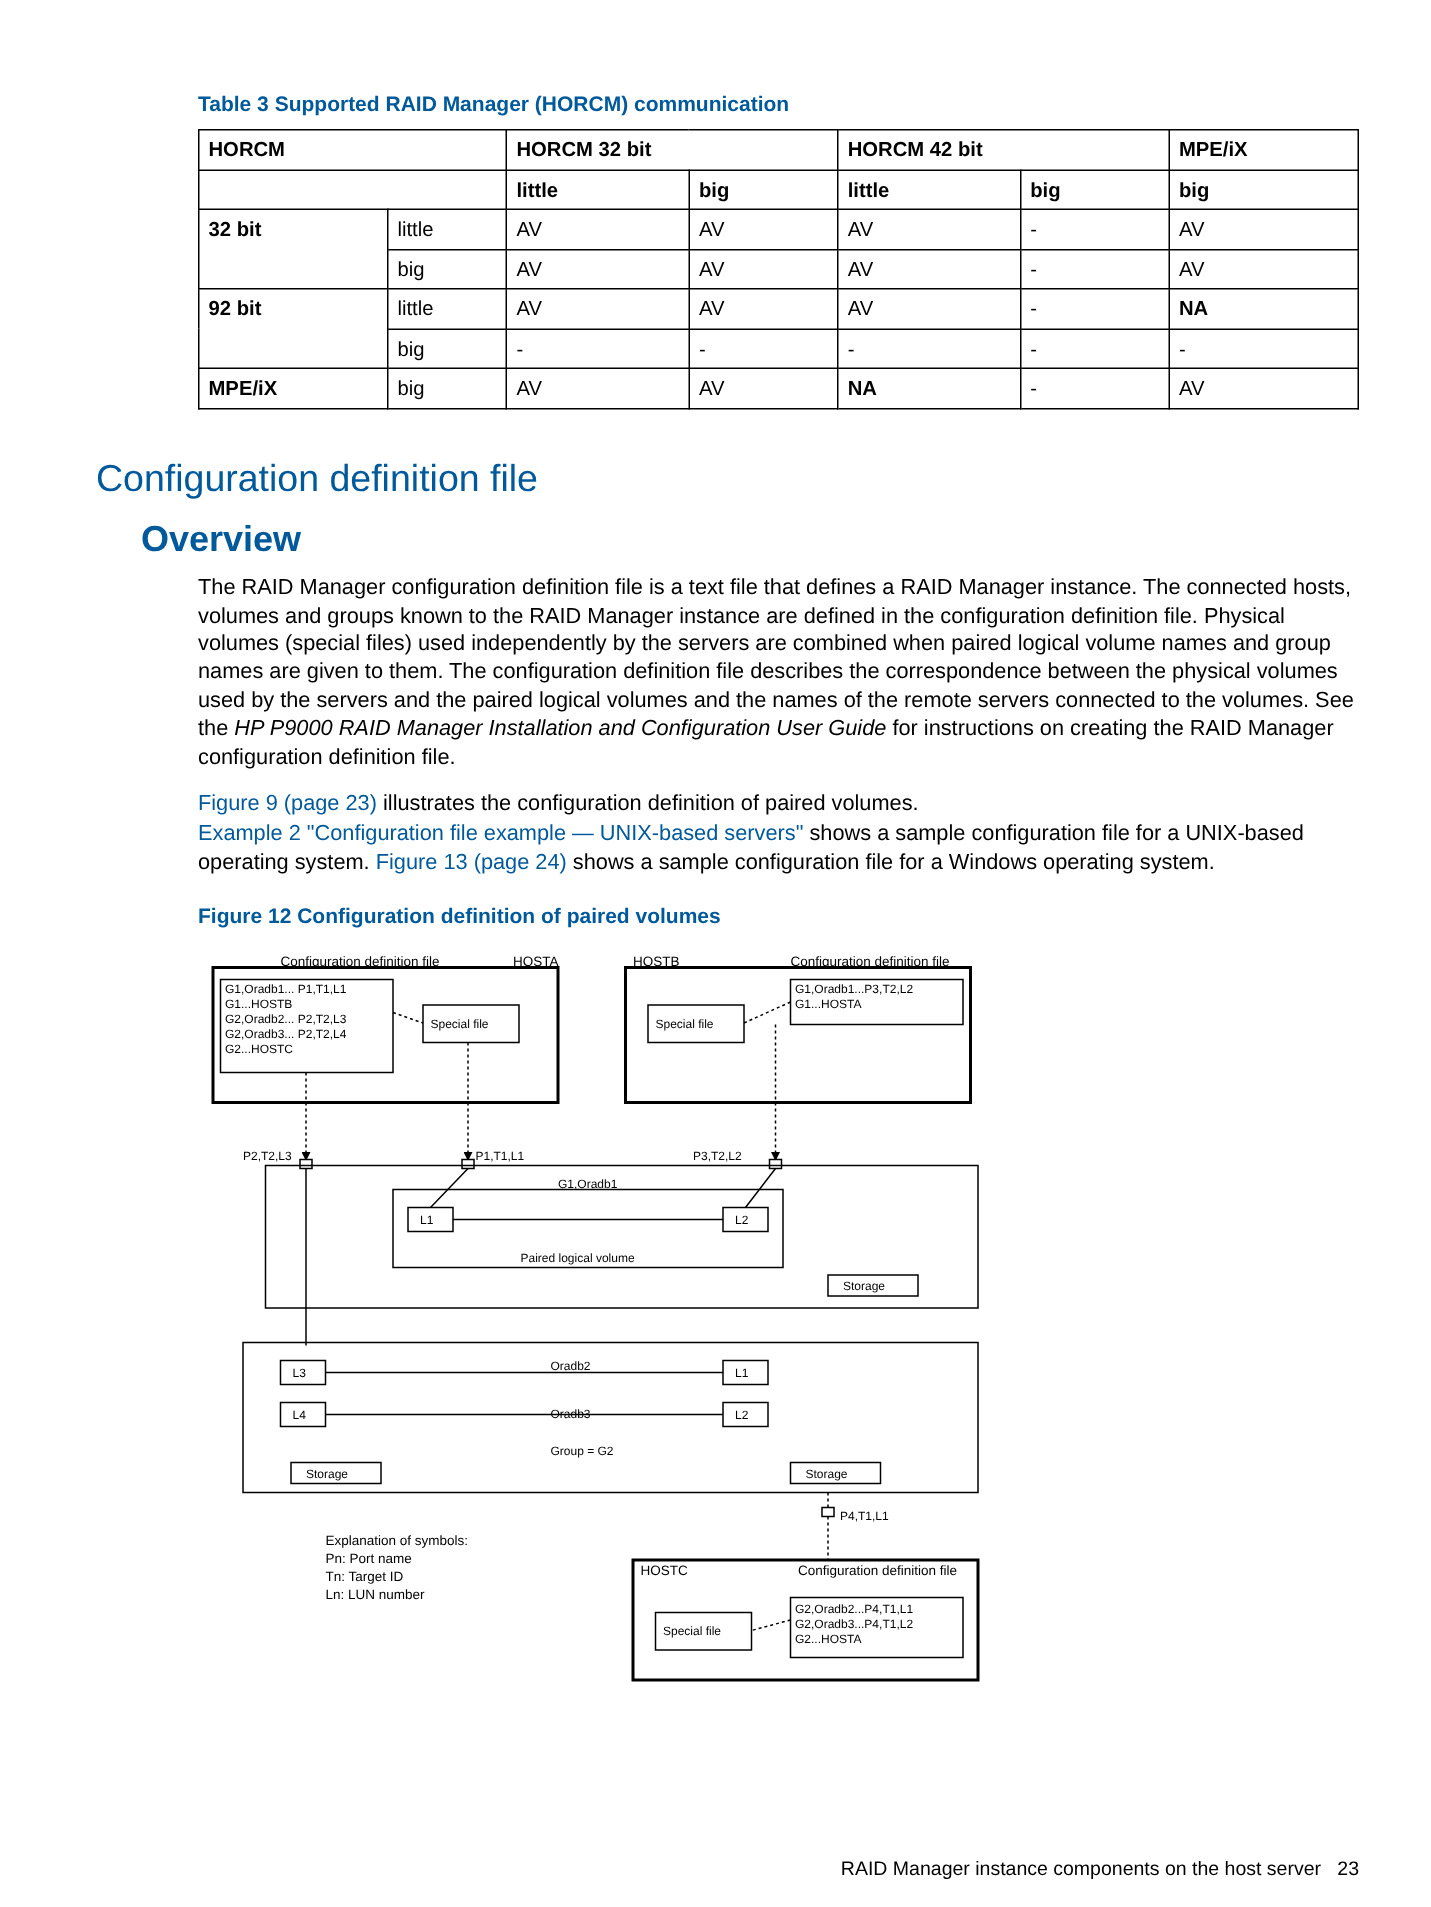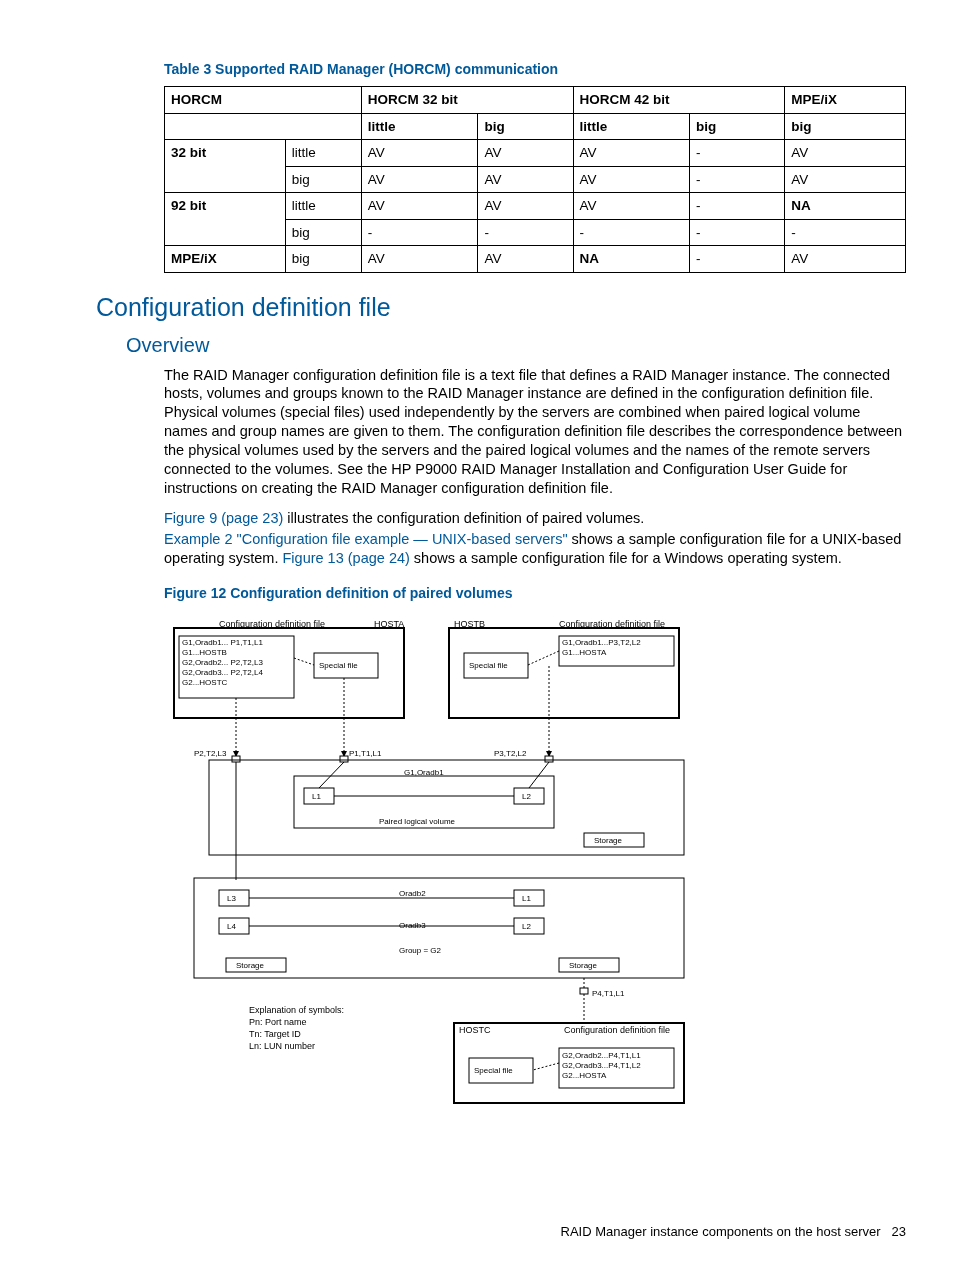--- a/index.html
+++ b/index.html
@@ -9,66 +9,66 @@
     padding: 0;
     background: #fff;
     color: #000;
     line-height: 1.3;
   }
   .page {
     width: 954px;
     min-height: 1271px;
     position: relative;
     box-sizing: border-box;
-    padding: 60px 48px 40px 56px;
+    padding: 60px 48px 40px 24px;
   }
   .content-indent { margin-left: 108px; }
   .caption {
     color: #00599a;
     font-weight: bold;
     font-size: 14px;
     margin: 0 0 8px 0;
   }
   table.horcm {
     width: 100%;
     border-collapse: collapse;
     border: 1.5px solid #000;
-    margin-bottom: 18px;
+    margin-bottom: 30px;
   }
   table.horcm th, table.horcm td {
     border: 1px solid #000;
     padding: 4px 6px;
     text-align: left;
     font-size: 13.5px;
     vertical-align: top;
   }
   table.horcm th { font-weight: bold; }
   h2.section {
     color: #00599a;
     font-weight: normal;
     font-size: 25px;
     margin: 8px 0 8px 40px;
   }
   h3.sub {
     color: #00599a;
-    font-weight: normal;
-    font-size: 20px;
+    font-weight: bold;
+    font-size: 24px;
     margin: 4px 0 8px 70px;
   }
   p.body { margin: 2px 0 12px 0; }
-  .ital { }
+  .ital { font-style: italic; }
   a.link { color: #00599a; text-decoration: none; }
   .fig-caption {
     color: #00599a;
     font-weight: bold;
     font-size: 14px;
     margin: 16px 0 16px 0;
   }
   .figure-frame { width: 560px; height: 520px; position: relative; font-size: 10px; }
-  .footer { position: absolute; bottom: 30px; right: 48px; font-size: 13px; }
+  .footer { position: absolute; bottom: 16px; right: 48px; font-size: 13px; }
   svg text { font-family: Arial, sans-serif; }
 </style>
 </head>
 <body>
 
 <div class="page">
 
   <div class="content-indent">
     <div class="caption">Table 3 Supported RAID Manager (HORCM) communication</div>
 

